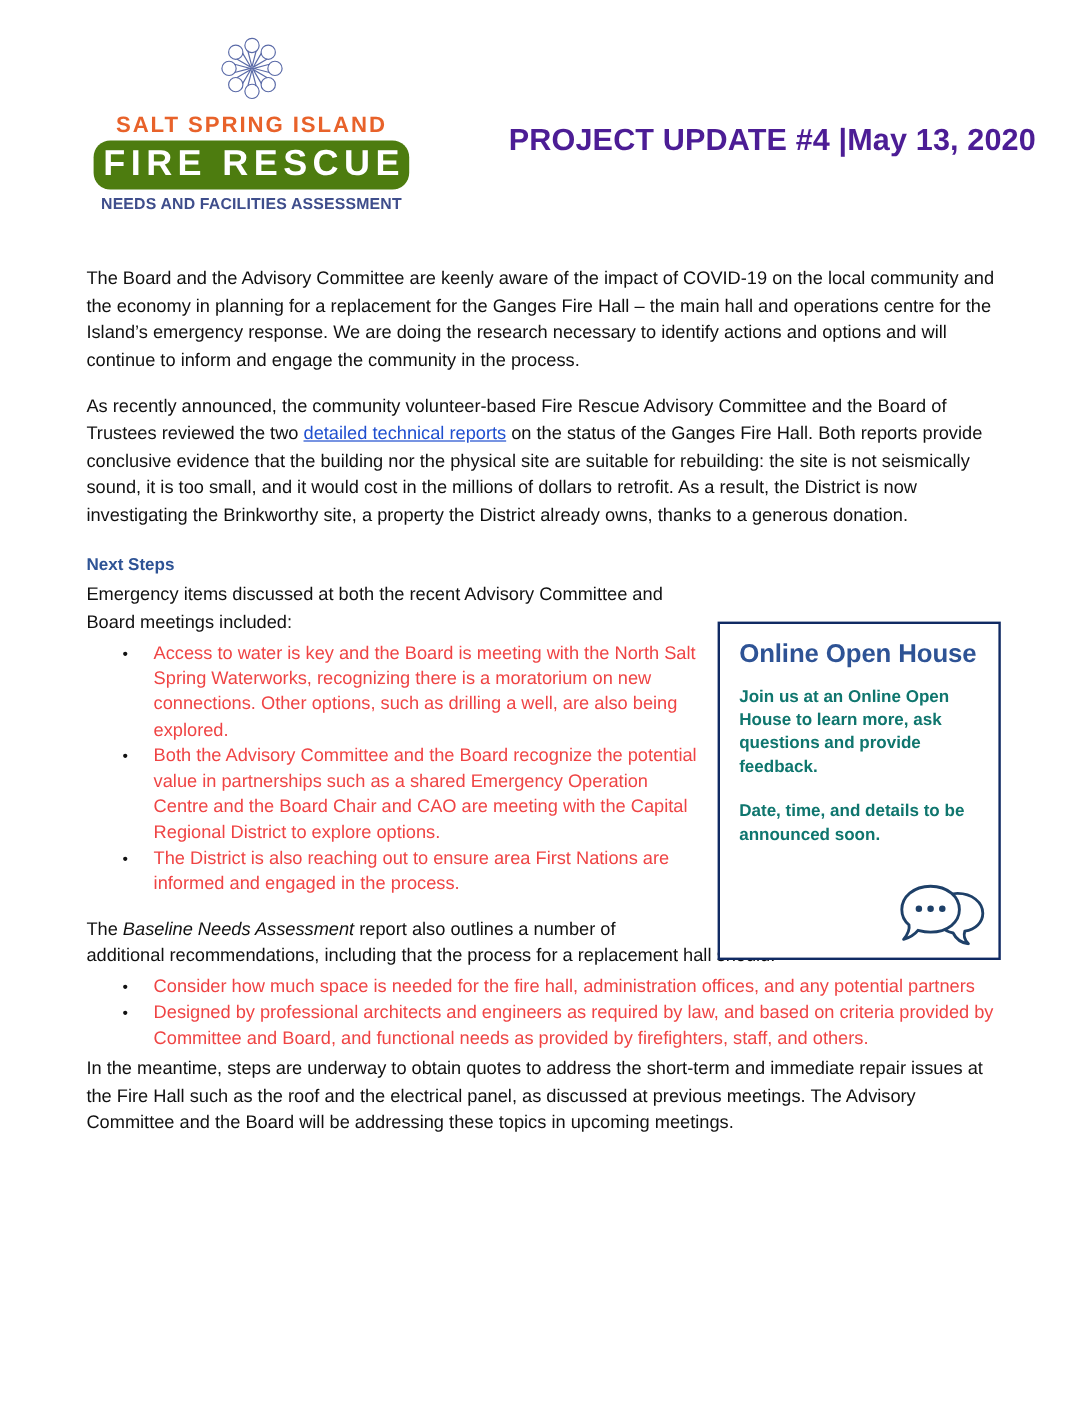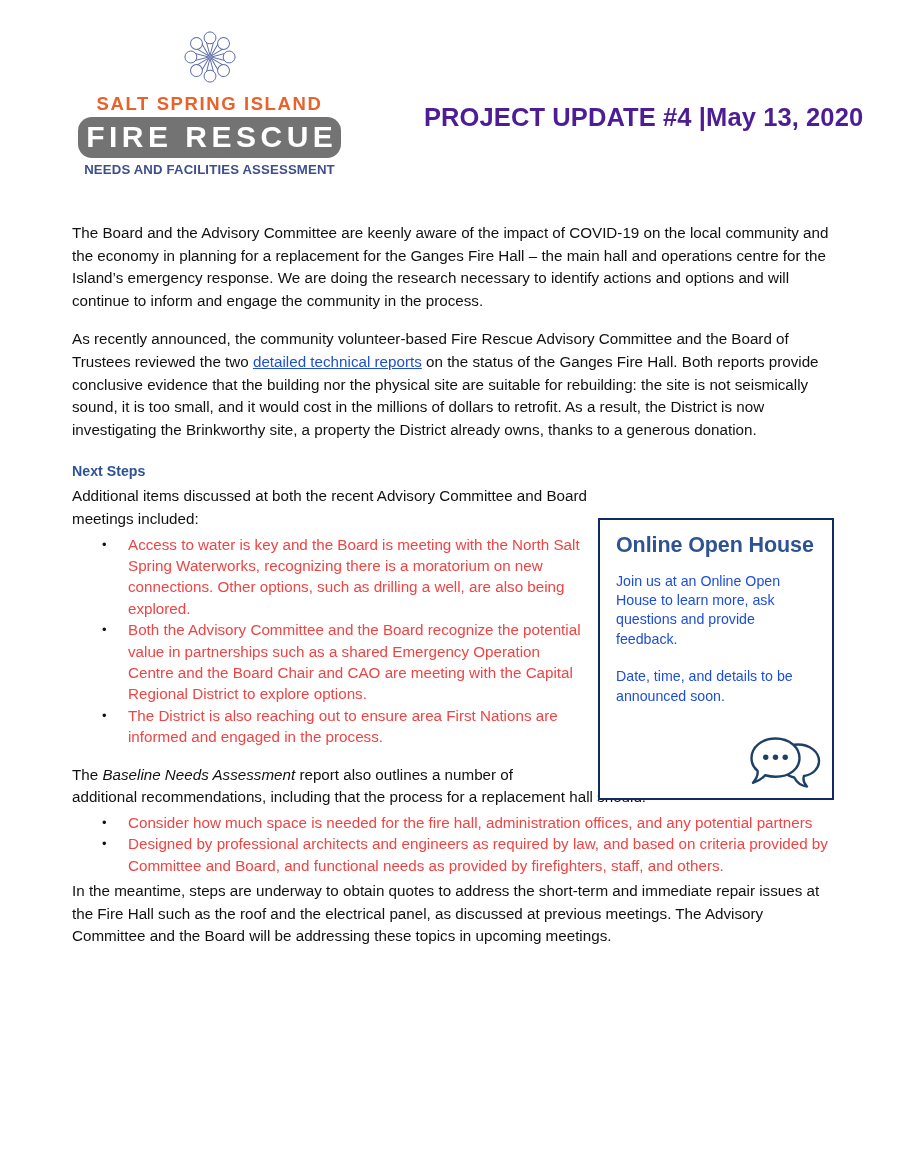--- a/index.html
+++ b/index.html
@@ -37,21 +37,21 @@
     color: #E8622A;
     font-weight: bold;
     font-size: 18.5px;
     letter-spacing: 1.6px;
     line-height: 1.1;
     white-space: nowrap;
     font-family: "Liberation Sans", sans-serif;
   }
   .logo-banner {
     margin-top: 3px;
-    background: #737373;
+    background: #4d7c0f;
     border-radius: 14px;
     padding: 5px 0 6px 0;
     color: #ffffff;
     font-weight: bold;
     font-size: 30px;
     letter-spacing: 4.5px;
     line-height: 1.0;
     text-indent: 4.5px;
   }
   .logo-line3 {
@@ -157,23 +157,23 @@
   .callout-title {
     color: #2E5395;
     font-weight: bold;
     font-size: 21.5px;
     line-height: 1.1;
     margin: 2px 0 14px 0;
     letter-spacing: -0.1px;
   }
   .callout-para {
     font-size: 14.2px;
-    font-weight: normal;
+    font-weight: bold;
     line-height: 19.4px;
-    color: #1d4ed8;
+    color: #0f766e;
     margin: 0 0 18px 0;
   }
   .callout-para:last-of-type { margin-bottom: 0; }
   .callout-bubble {
     position: absolute;
     right: 10px; bottom: 10px;
     width: 72px; height: 54px;
   }
 
   
@@ -261,21 +261,21 @@
     <p class="body-text">
       <span>As recently announced, the community volunteer-based Fire Rescue Advisory Committee and the Board of Trustees reviewed the two </span><a class="inline-link" href="#">detailed technical reports</a><span> on the status of the Ganges Fire Hall. Both reports provide conclusive evidence that the building nor the physical site are suitable for rebuilding: the site is not seismically sound, it is too small, and it would cost in the millions of dollars to retrofit. As a result, the District is now investigating the Brinkworthy site, a property the District already owns, thanks to a generous donation.</span>
     </p>
 
     <div class="sp-22"></div>
 
     <h3 class="sub-title">Next Steps</h3>
 
     <div style="height:4px"></div>
 
-    <p class="body-text narrow">Additional items discussed at both the recent Advisory Committee and Board meetings included:</p>
+    <p class="body-text narrow">Emergency items discussed at both the recent Advisory Committee and Board meetings included:</p>
 
     <div style="height:3px"></div>
 
     <ul class="bullets narrow-bullets">
       <li class="narrow">Access to water is key and the Board is meeting with the North Salt Spring Waterworks, recognizing there is a moratorium on new connections. Other options, such as drilling a well, are also being explored.</li>
       <li class="narrow">Both the Advisory Committee and the Board recognize the potential value in partnerships such as a shared Emergency Operation Centre and the Board Chair and CAO are meeting with the Capital Regional District to explore options.</li>
       <li class="narrow">The District is also reaching out to ensure area First Nations are informed and engaged in the process.</li>
     </ul>
 
     <div class="sp-16"></div>

